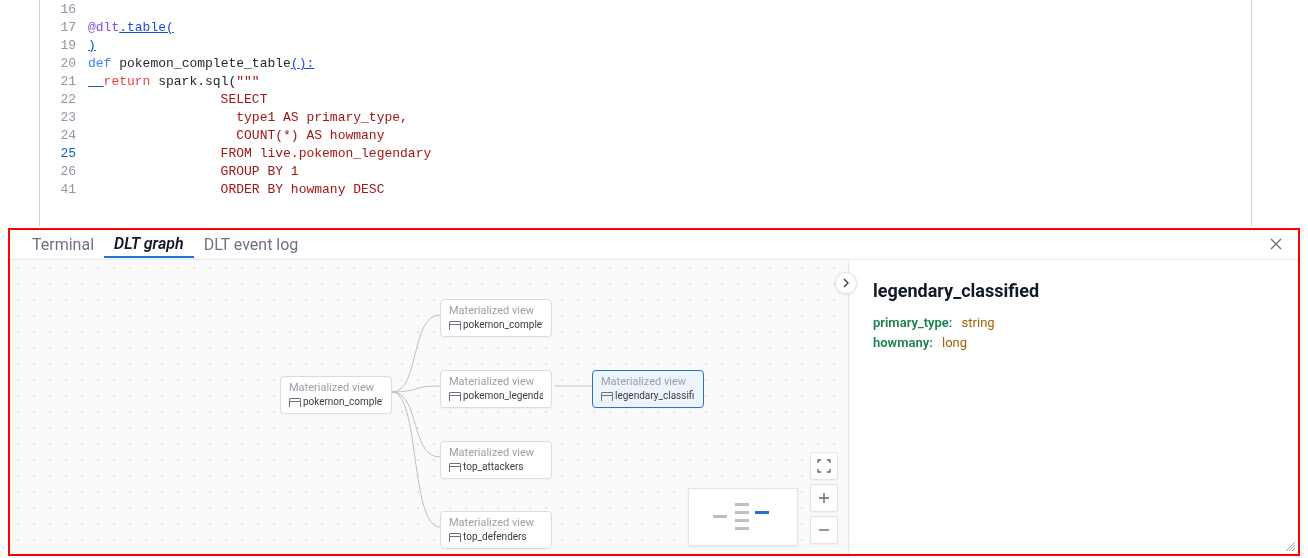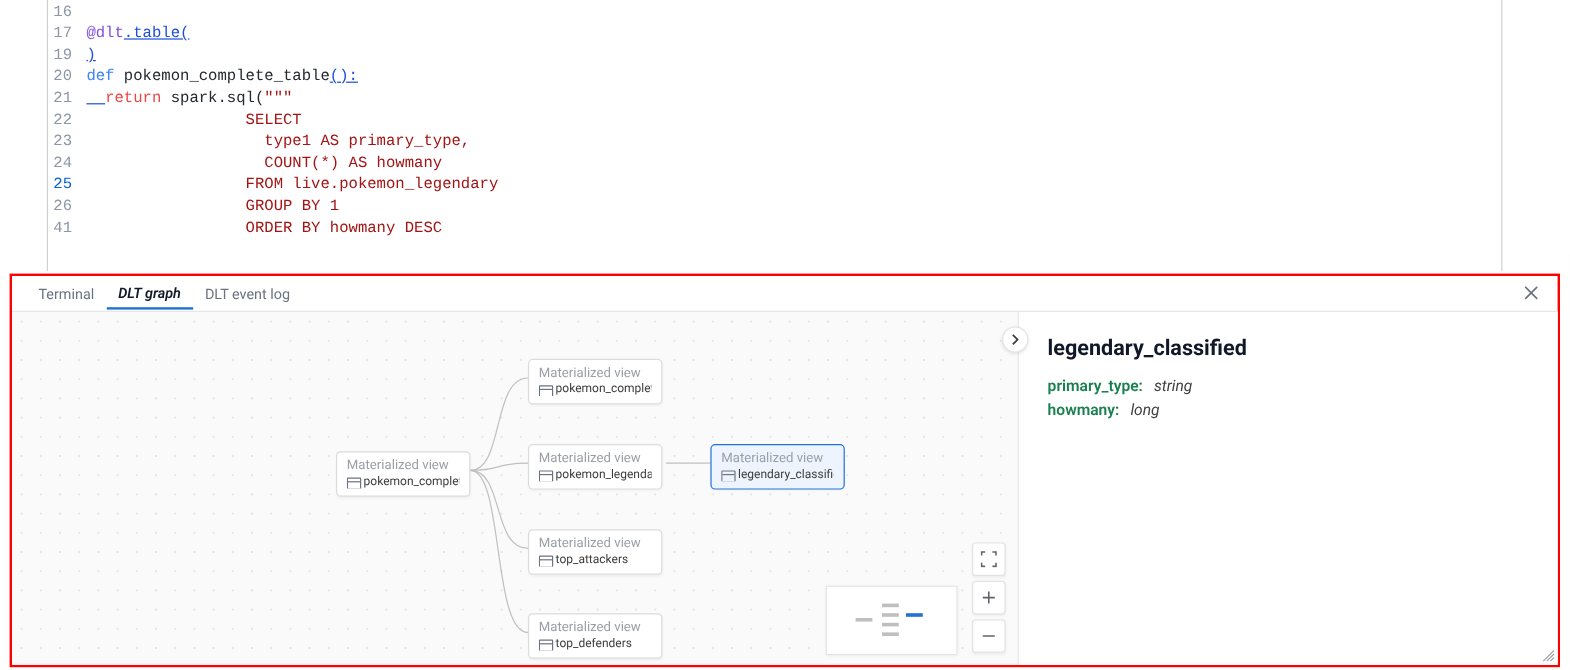--- a/index.html
+++ b/index.html
@@ -47,20 +47,21 @@
       align-items: flex-start;
       height: 18px;
     }
     .ln {
       width: 72px;
       text-align: right;
       padding-right: 12px;
       color: #8d97a5;
       user-select: none;
       flex-shrink: 0;
+      margin-left: 16px;
     }
     .ln.active { color: #0b63ce; }
     .code-content {
       white-space: pre;
     }
 
     
     .tok-deco { color: #8250df; }
     .tok-param { color: #24292f; }
     .tok-str { color: #a31515; }
@@ -87,21 +88,21 @@
       padding: 0 12px;
       border-bottom: 1px solid #e5e7eb;
       height: 30px;
       position: relative;
     }
     .tab {
       padding: 0 10px;
       height: 26px;
       display: flex;
       align-items: center;
-      font-size: 12px;
+      font-size: 16px;
       color: #6b7280;
       cursor: pointer;
     }
     .tab.active {
       color: #111827;
       font-weight: 600;
       border-bottom: 2px solid #2272d4;
       font-style: italic;
     }
     .close-x {
@@ -271,23 +272,22 @@
     }
     .schema-row {
       font-size: 13px;
       line-height: 20px;
     }
     .schema-row .field {
       color: #1a8050;
       font-weight: 600;
     }
     .schema-row .ftype {
-      color: #404040;
+      color: #a16207;
       margin-left: 6px;
-      font-style: italic;
     }
 
     .resize-handle {
       position: absolute;
       right: 2px;
       bottom: 2px;
       width: 12px;
       height: 12px;
       color: #9aa0a6;
     }

